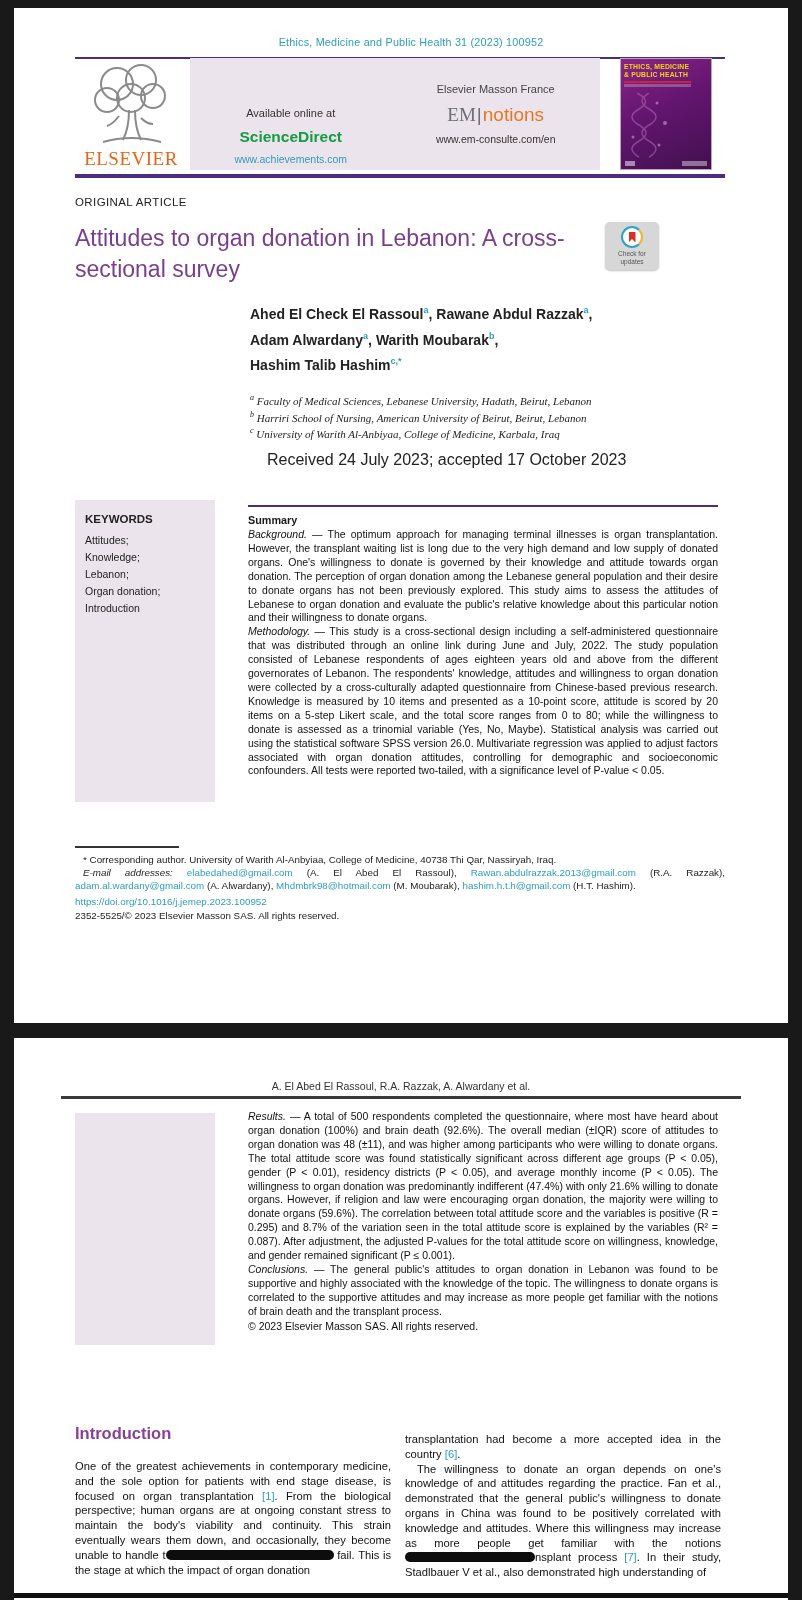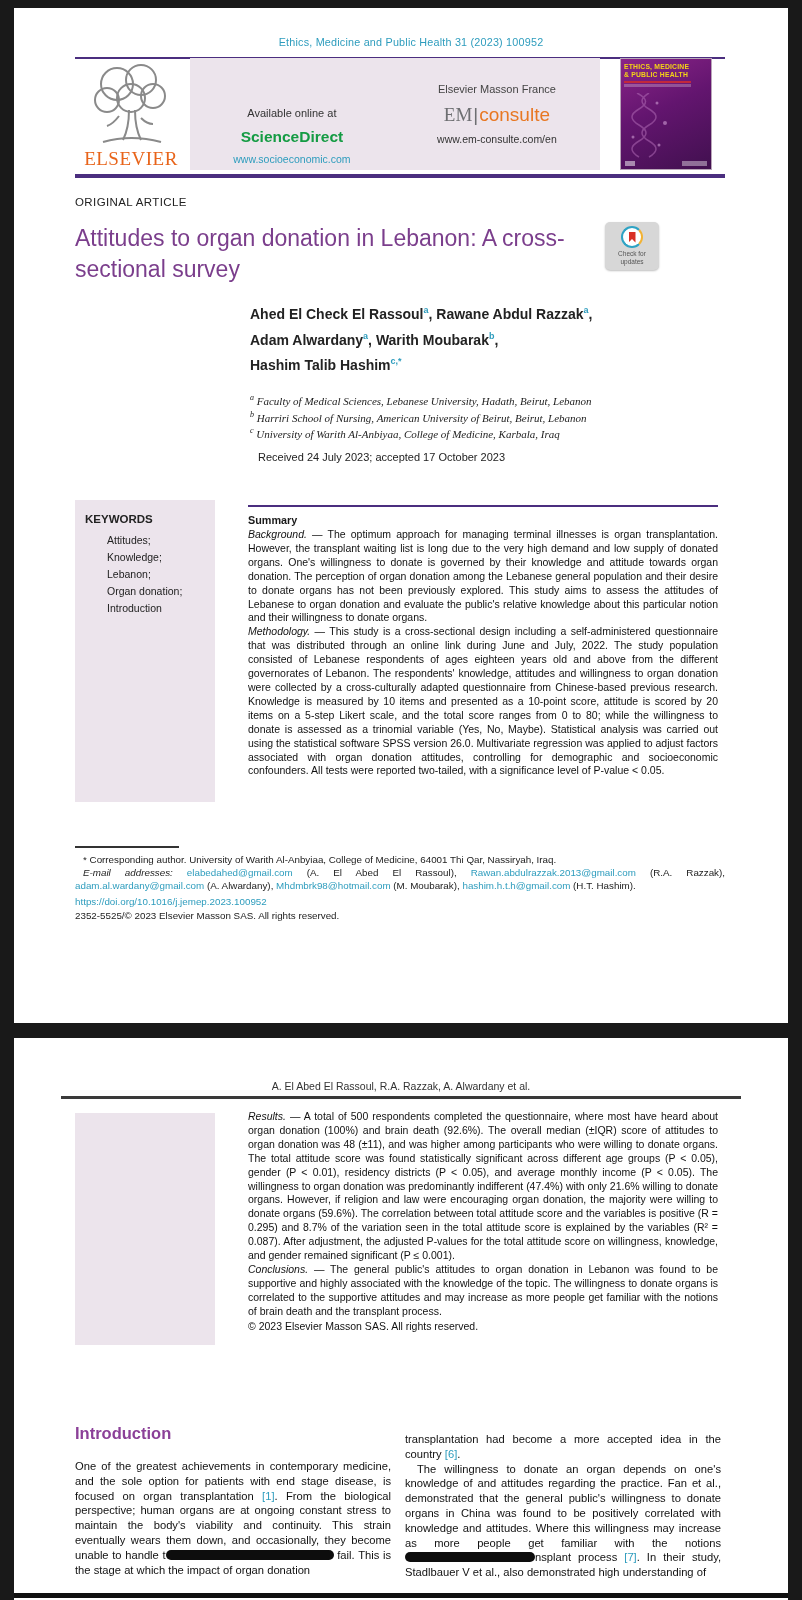--- a/index.html
+++ b/index.html
@@ -57,27 +57,27 @@
   .cb-bookmark { width:7px; height:11px; background:#d93025;
     clip-path:polygon(0 0,100% 0,100% 100%,50% 68%,0 100%); }
   .cb-text { font-size:6.5px; color:#555; line-height:1.25; text-align:center; margin-top:2px; }
 
   .authors { position:absolute; top:291px; left:236px; width:470px;
     font-size:14px; font-weight:bold; line-height:22px; color:#222; }
   .authors sup { color:#2d9cbd; font-weight:bold; font-size:9px; }
   .affils { position:absolute; top:383px; left:236px; width:480px;
     font-family:"Liberation Serif", serif; font-style:italic; font-size:11px; line-height:14px; color:#222; }
   .affils sup { font-size:8px; }
-  .received { position:absolute; top:443px; left:244px; font-size:11px; color:#222; }
+  .received { position:absolute; top:443px; left:253px; font-size:16px; color:#222; }
 
   
   .kw-panel { position:absolute; left:61px; top:492px; width:140px; height:302px;
     background:#ece4ec; padding:13px 10px; }
   .kw-head { font-size:11.5px; font-weight:bold; color:#222; margin-bottom:7px; }
-  .kw-item { font-size:10.5px; line-height:17px; color:#222;margin-left:22px; }
+  .kw-item { font-size:10.5px; line-height:17px; color:#222; }
 
   #rule-summary { top:497px; left:234px; width:470px; height:2px; }
   .summary { position:absolute; left:234px; top:506px; width:470px; }
   .sum-head { font-size:10.8px; font-weight:bold; margin-bottom:2px; }
   .sum-p { font-size:10.5px; line-height:13.9px; text-align:justify; color:#111; }
   .lead { font-style:italic; }
 
   
   #rule-fn { position:absolute; top:838px; left:61px; width:104px; height:2px; background:#333; }
   .footnote { position:absolute; top:845px; left:61px; width:650px;
@@ -130,25 +130,25 @@
         </g>
       </svg>
     </span>
     <div class="elsevier-word">ELSEVIER</div>
   </div>
 
   <div class="header-box">
     <div class="hb-col">
       <div class="avail">Available online at</div>
       <div class="sdirect">ScienceDirect</div>
-      <div class="sdurl">www.socioeconomic.com</div>
+      <div class="sdurl">www.achievements.com</div>
     </div>
     <div class="hb-col">
       <div class="masson">Elsevier Masson France</div>
-      <div class="emconsulte"><span class="em-part">EM</span><span class="em-bar">|</span><span class="consulte-part">consulte</span></div>
+      <div class="emconsulte"><span class="em-part">EM</span><span class="em-bar">|</span><span class="consulte-part">notions</span></div>
       <div class="emurl">www.em-consulte.com/en</div>
     </div>
   </div>
 
   <div class="cover">
     <div class="cover-title">ETHICS, MEDICINE</div>
     <div class="cover-title">&amp; PUBLIC HEALTH</div>
     <div class="cover-redline"></div>
     <div class="cover-subline"></div>
     <span class="cover-dna">
@@ -209,21 +209,21 @@
   <div class="rule-thin-purple" id="rule-summary"></div>
 
   <div class="summary">
     <div class="sum-head">Summary</div>
     <div class="sum-p"><span class="lead">Background. —</span><span> The optimum approach for managing terminal illnesses is organ transplantation. However, the transplant waiting list is long due to the very high demand and low supply of donated organs. One's willingness to donate is governed by their knowledge and attitude towards organ donation. The perception of organ donation among the Lebanese general population and their desire to donate organs has not been previously explored. This study aims to assess the attitudes of Lebanese to organ donation and evaluate the public's relative knowledge about this particular notion and their willingness to donate organs.</span></div>
     <div class="sum-p"><span class="lead">Methodology. —</span><span> This study is a cross-sectional design including a self-administered questionnaire that was distributed through an online link during June and July, 2022. The study population consisted of Lebanese respondents of ages eighteen years old and above from the different governorates of Lebanon. The respondents' knowledge, attitudes and willingness to organ donation were collected by a cross-culturally adapted questionnaire from Chinese-based previous research. Knowledge is measured by 10 items and presented as a 10-point score, attitude is scored by 20 items on a 5-step Likert scale, and the total score ranges from 0 to 80; while the willingness to donate is assessed as a trinomial variable (Yes, No, Maybe). Statistical analysis was carried out using the statistical software SPSS version 26.0. Multivariate regression was applied to adjust factors associated with organ donation attitudes, controlling for demographic and socioeconomic confounders. All tests were reported two-tailed, with a significance level of P-value &lt; 0.05.</span></div>
   </div>
 
   <div id="rule-fn"></div>
   <div class="footnote">
-    <span class="fn-indent"></span><span>*</span><span> Corresponding author. University of Warith Al-Anbyiaa, College of Medicine, 64001 Thi Qar, Nassiryah, Iraq.</span><br>
+    <span class="fn-indent"></span><span>*</span><span> Corresponding author. University of Warith Al-Anbyiaa, College of Medicine, 40738 Thi Qar, Nassiryah, Iraq.</span><br>
     <span class="fn-indent"></span><span class="em-label">E-mail addresses:</span>
     <span class="link">elabedahed@gmail.com</span><span> (A. El Abed El Rassoul), </span><span class="link">Rawan.abdulrazzak.2013@gmail.com</span><span> (R.A. Razzak), </span><span class="link">adam.al.wardany@gmail.com</span><span> (A. Alwardany), </span><span class="link">Mhdmbrk98@hotmail.com</span><span> (M. Moubarak), </span><span class="link">hashim.h.t.h@gmail.com</span><span> (H.T. Hashim).</span>
   </div>
   <div class="doi">https://doi.org/10.1016/j.jemep.2023.100952</div>
   <div class="issn">2352-5525/© 2023 Elsevier Masson SAS. All rights reserved.</div>
 </div>
 
 <div class="page" id="page2">
 
   <div class="running-head">A. El Abed El Rassoul, R.A. Razzak, A. Alwardany et al.</div>

